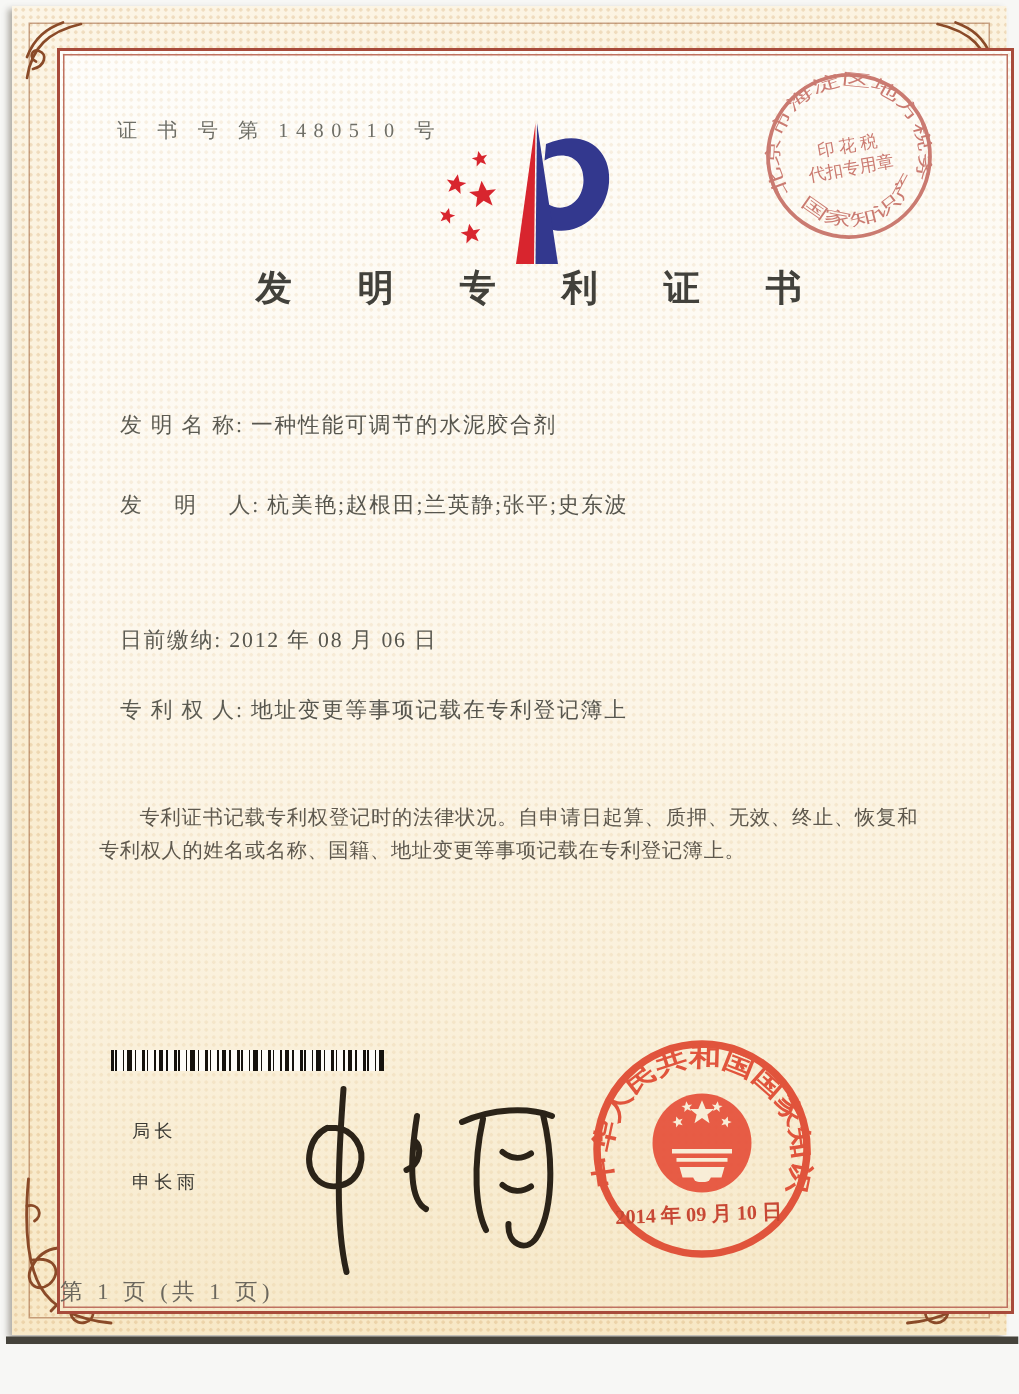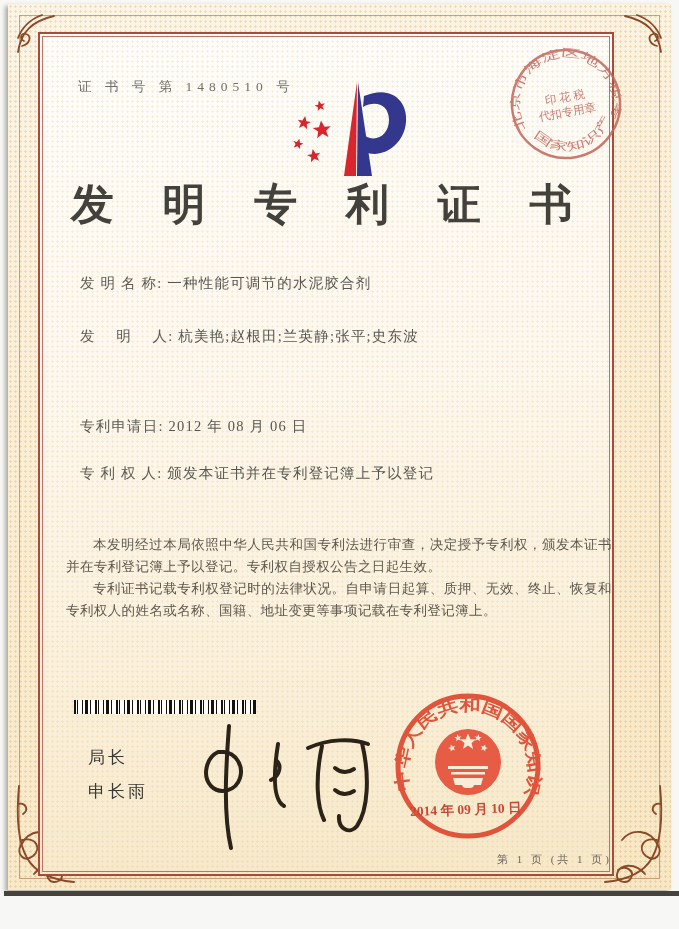--- a/index.html
+++ b/index.html
@@ -26,41 +26,41 @@
     position:absolute; inset:11px;
     border:1.5px solid rgba(148,82,40,.5);
   }
   .flourish { position:absolute; pointer-events:none; }
   .fl-tl { left:6px; top:8px; width:42px; height:42px; }
   .fl-tr { right:6px; top:8px; width:42px; height:42px; transform:scaleX(-1); }
   .fl-bl { left:4px; bottom:6px; width:64px; height:100px; }
   .fl-br { right:4px; bottom:6px; width:64px; height:100px; transform:scaleX(-1); }
   
   .page {
-    position:absolute; left:30px; top:28px; width:576px; height:844px;
+    position:absolute; left:30px; top:28px; width:638px; height:844px;
     border:2px solid #a84b3b;
     background:
       radial-gradient(rgba(214,170,104,.16) 1px, transparent 1.3px),
       linear-gradient(175deg,#fefdfa 0%,#fdf8ee 40%,#faf0da 75%,#f6e8c8 100%);
     background-size:5px 5px, 100% 100%;
   }
   .page::before {
     content:''; position:absolute; inset:2px;
     border:1px solid #bf7261; pointer-events:none;
   }
   
   .cert-no {
     position:absolute; left:38px; top:44px;
     font-size:13.5px; letter-spacing:5px; color:#6f6f67;
   }
   .logo { position:absolute; left:238px; top:40px; width:132px; height:108px; }
   .title {
     position:absolute; top:142px; left:0; width:100%;
     text-align:center; text-indent:10px;
-    font-size:43px; font-weight:600; letter-spacing:19px; color:#42413b;
+    font-size:24px; font-weight:600; letter-spacing:19px; color:#42413b;
   }
   .field-line {
     position:absolute; left:40px; width:540px;
     font-size:14.5px; color:#5c5b52; letter-spacing:1.2px; white-space:nowrap;
   }
   .field-label { color:#5c5b52; }
   .field-value { color:#57564e; }
   .body-text {
     position:absolute; left:26px; top:500px; width:546px;
     font-size:13.5px; line-height:22px; color:#5e584d;
@@ -73,29 +73,29 @@
       repeating-linear-gradient(90deg,
         #15120d 0 2px, #fdfcf8 2px 3px,
         #15120d 3px 4px, #fdfcf8 4px 8px,
         #15120d 8px 9px, #fdfcf8 9px 11px,
         #15120d 11px 14px, #fdfcf8 14px 16px,
         #15120d 16px 17px, #fdfcf8 17px 21px);
   }
   .director-title, .director-name {
     position:absolute; left:48px;
     font-family:Liberation Sans, sans-serif;
-    font-size:17px; color:#3a3933; letter-spacing:3px;
+    font-size:12px; color:#3a3933; letter-spacing:3px;
   }
   .director-title { top:712px; }
   .director-name  { top:746px;text-align:center; }
   .signature { position:absolute; left:148px; top:672px; width:210px; height:150px; }
   .seal { position:absolute; left:352px; top:656px; width:152px; height:152px; opacity:.92; }
   .page-num {
     position:absolute; top:818px; left:0; width:100%;
-    text-align:right; font-size:11px; color:#6b675d; letter-spacing:3px;
+    text-align:left; font-size:15px; color:#6b675d; letter-spacing:3px;
   }
   .tax-stamp {
     position:absolute; left:498px; top:40px; width:120px; height:120px;
     opacity:.85; z-index:5;
   }
 </style>
 </head>
 <body>
 
 <div class="paper">
@@ -157,30 +157,29 @@
 
     <div class="field-line" style="top:240px">
       <span class="field-label">发 明 名 称:</span>
       <span class="field-value">一种性能可调节的水泥胶合剂</span>
     </div>
     <div class="field-line" style="top:293px">
       <span class="field-label">发　 明　 人:</span>
       <span class="field-value">杭美艳;赵根田;兰英静;张平;史东波</span>
     </div>
     <div class="field-line" style="top:383px">
-      <span class="field-label">专利申请日:</span>
+      <span class="field-label">日前缴纳:</span>
       <span class="field-value">2012 年 08 月 06 日</span>
     </div>
     <div class="field-line" style="top:430px">
       <span class="field-label">专 利 权 人:</span>
-      <span class="field-value">颁发本证书并在专利登记簿上予以登记</span>
+      <span class="field-value">地址变更等事项记载在专利登记簿上</span>
     </div>
 
     <div class="body-text">
-      <p>本发明经过本局依照中华人民共和国专利法进行审查，决定授予专利权，颁发本证书并在专利登记簿上予以登记。专利权自授权公告之日起生效。</p>
       <p>专利证书记载专利权登记时的法律状况。自申请日起算、质押、无效、终止、恢复和专利权人的姓名或名称、国籍、地址变更等事项记载在专利登记簿上。</p>
     </div>
 
     <div class="barcode"></div>
 
     <div class="director-title">局长</div>
     <div class="director-name">申长雨</div>
 
     <svg class="signature" viewBox="0 0 210 150">
       <g fill="none" stroke="#2b2318" stroke-width="4" stroke-linecap="round">

